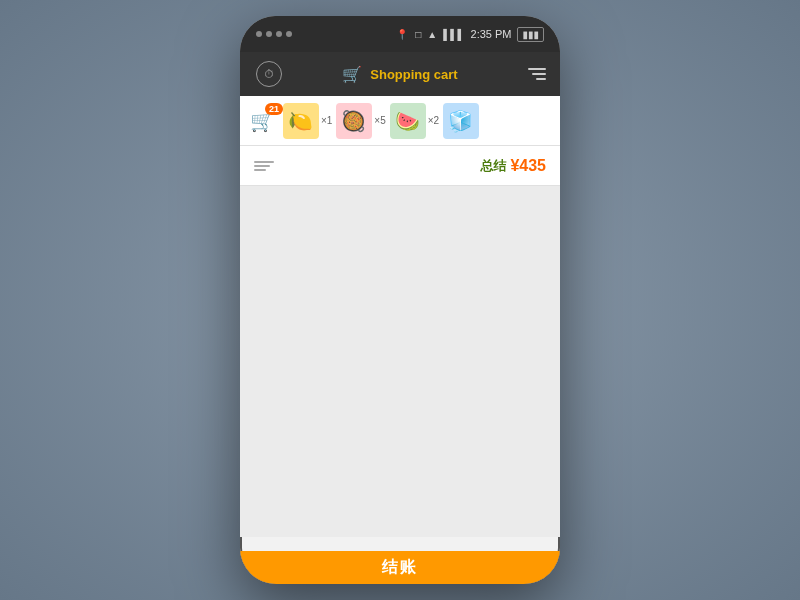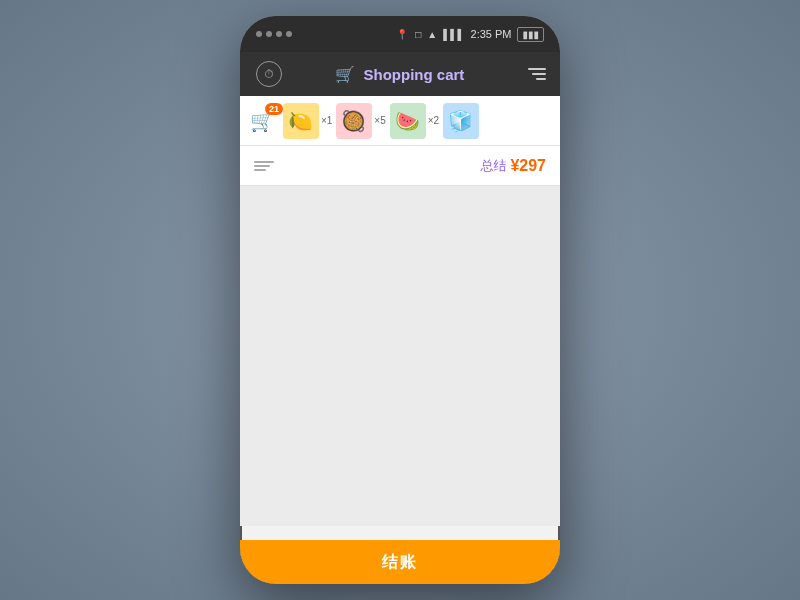--- a/index.html
+++ b/index.html
@@ -93,22 +93,22 @@
       justify-content: center;
       gap: 8px;
     }
 
     .nav-cart-icon {
       color: #fff;
       font-size: 16px;
     }
 
     .nav-title {
-      color: #c4b5fd;
-      font-size: 15px;
+      color: #eab308;
+      font-size: 13px;
       font-weight: 600;
     }
 
     .nav-menu-btn {
       width: 30px;
       height: 30px;
       display: flex;
       flex-direction: column;
       align-items: flex-end;
       justify-content: center;
@@ -211,41 +211,42 @@
     }
 
     .sort-line {
       height: 2px;
       background: #aaa;
       border-radius: 1px;
     }
 
     .total-label {
       font-size: 13px;
-      color: #8b5cf6;
+      color: #4d7c0f;
       margin-right: 4px;
+      font-weight: bold;
     }
 
     .total-price {
       font-size: 16px;
       color: #ff6600;
       font-weight: bold;
     }
 
     
     .content-area {
       flex: 1;
       background: #ebebeb;
       overflow: hidden;
     }
 
     
     .checkout-button {
       background: #f90;
-      height: 44px;
+      height: 33px;
       display: flex;
       align-items: center;
       justify-content: center;
       cursor: pointer;
       flex-shrink: 0;
       margin-top: 14px;
     }
 
     .checkout-button-text {
       color: #fff;
@@ -341,21 +342,21 @@
   </div>
 
   <div class="checkout-bar">
     <div class="sort-icon">
       <div class="sort-line" style="width:20px;"></div>
       <div class="sort-line" style="width:16px;"></div>
       <div class="sort-line" style="width:12px;"></div>
     </div>
     <span class="total-label">总结</span>
     <span class="total-price">
-      <span>¥</span><span>297</span>
+      <span>¥</span><span>435</span>
     </span>
   </div>
 
   <div class="content-area">
   </div>
 
   <div class="checkout-button">
     <span class="checkout-button-text">结账</span>
   </div>
 

